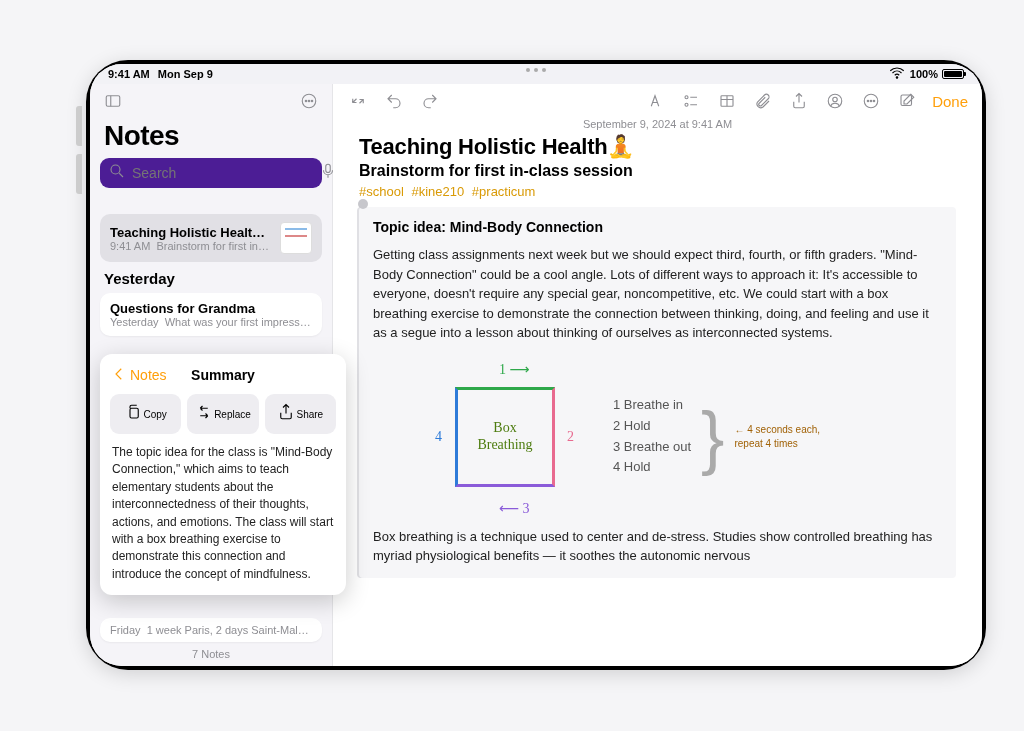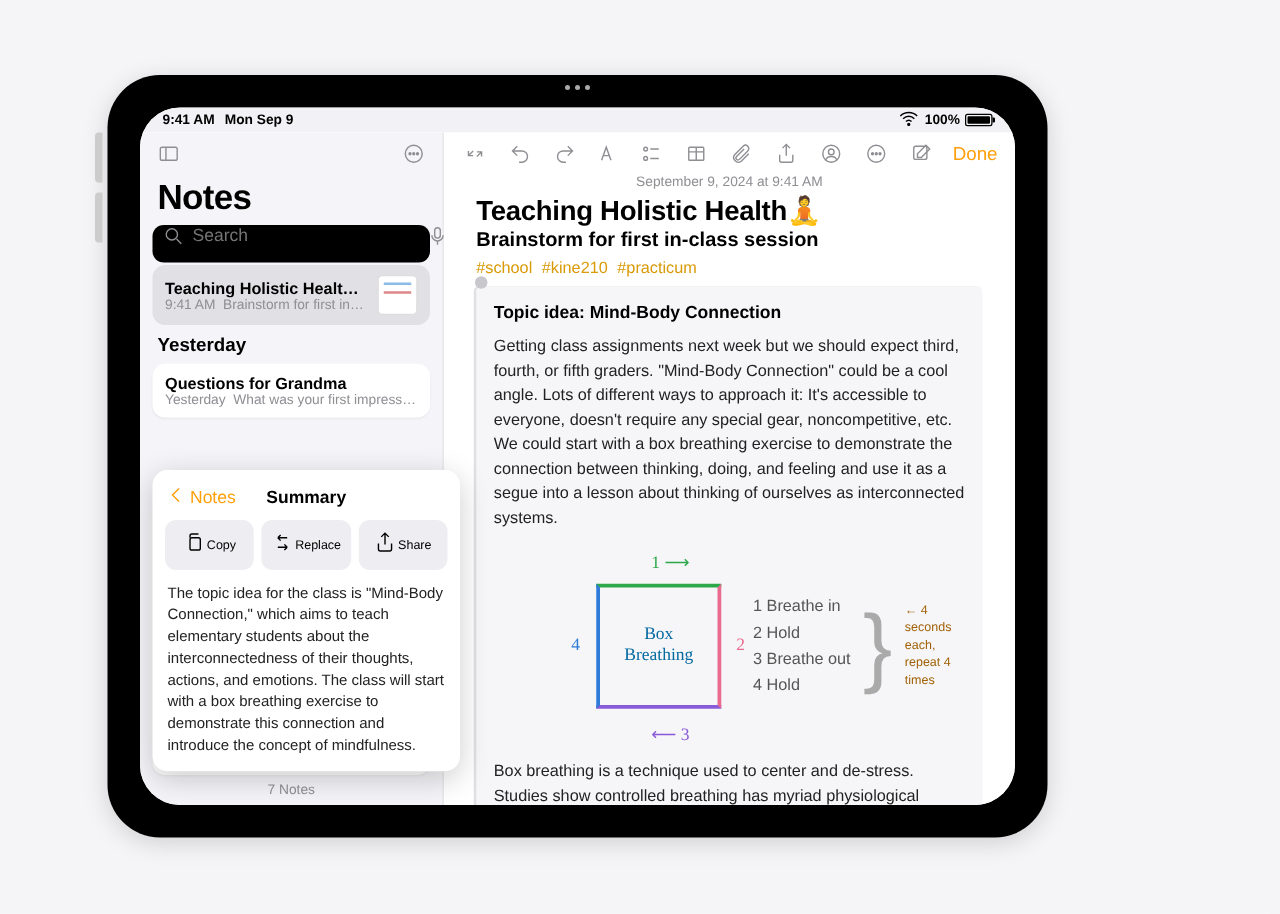--- a/index.html
+++ b/index.html
@@ -1,40 +1,40 @@
 <!DOCTYPE html>
 <html><head>
 <meta charset="utf-8">
 <style>
 * { margin:0; padding:0; box-sizing:border-box; font-family:-apple-system,BlinkMacSystemFont,"SF Pro Text","Helvetica Neue",sans-serif; }
 body { background:#f5f5f7; width:1024px; height:731px; position:relative; overflow:hidden; }
 
 
-.ipad-frame { position:absolute; left:86px; top:60px; width:752px; height:610px; background:#000; border-radius:42px; padding:26px; box-shadow:0 4px 20px rgba(0,0,0,.15);}
+.ipad-frame { position:absolute; left:86px; top:60px; width:900px; height:610px; background:#000; border-radius:42px; padding:4px; box-shadow:0 4px 20px rgba(0,0,0,.15);}
 .ipad-frame::before{content:"";position:absolute;left:-10px;top:46px;width:6px;height:40px;background:#ccc;border-radius:3px 0 0 3px;}
 .ipad-frame::after{content:"";position:absolute;left:-10px;top:94px;width:6px;height:40px;background:#ccc;border-radius:3px 0 0 3px;}
 .ipad-screen { width:100%; height:100%; background:#fff; border-radius:32px; overflow:hidden; display:flex; flex-direction:column; }
 
 .status-bar { height:20px; display:flex; justify-content:space-between; align-items:center; padding:0 18px; font-size:11px; font-weight:600; background:#f2f2f6;}
 .status-left { display:flex; gap:8px; }
 .status-right{display:flex;align-items:center;gap:4px;}
 .battery-icon{width:22px;height:10px;border:1px solid #000;border-radius:2px;position:relative;}
 .battery-icon::after{content:"";position:absolute;right:-3px;top:2px;width:2px;height:4px;background:#000;border-radius:0 1px 1px 0;}
 .battery-icon::before{content:"";position:absolute;left:1px;top:1px;width:18px;height:6px;background:#000;border-radius:1px;}
 .pill{position:absolute;left:50%;top:8px;transform:translateX(-50%);display:flex;gap:4px;}
 .pill span{width:4px;height:4px;border-radius:50%;background:#aaa;}
 
 .app { flex:1; display:flex; overflow:hidden; }
 
 
 .sidebar { width:243px; background:#f5f4f8; display:flex; flex-direction:column; border-right:1px solid #e5e5e8; position:relative;}
 .sb-top { display:flex; justify-content:space-between; padding:6px 12px; align-items:center;}
 .icon-btn{width:22px;height:22px;display:flex;align-items:center;justify-content:center;color:#8e8e93;border-radius:5px;}
 .sb-title{font-size:28px;font-weight:700;padding:2px 14px 6px;letter-spacing:-.02em;}
-.search{margin:0 10px 0;background:#000000;border-radius:9px;height:30px;display:flex;align-items:flex-start;padding:0 8px;color:#8e8e93;gap:6px;}
+.search{margin:0 10px 24px;background:#4c1d95;border-radius:9px;height:30px;display:flex;align-items:center;padding:0 8px;color:#8e8e93;gap:6px;}
 .search input{border:none;background:none;outline:none;flex:1;font-size:14px;color:#8e8e93;}
 
 .section-hdr{font-size:15px;font-weight:700;padding:6px 14px 4px;}
 .note-item{margin:2px 10px;border-radius:10px;padding:8px 10px;display:flex;gap:8px;align-items:center;}
 .note-item.active{background:#e1e0e5;}
 .note-text{flex:1;min-width:0;}
 .note-title{font-size:13px;font-weight:600;white-space:nowrap;overflow:hidden;text-overflow:ellipsis;}
 .note-sub{font-size:11px;color:#8e8e93;white-space:nowrap;overflow:hidden;text-overflow:ellipsis;}
 .thumb{width:32px;height:32px;background:#fff;border:1px solid #ddd;border-radius:4px;flex-shrink:0;position:relative;}
 .thumb::before{content:"";position:absolute;left:4px;top:5px;width:22px;height:5px;border-top:2px solid #8bbbe8;border-bottom:2px solid #d88;}
@@ -69,21 +69,21 @@
 .block.shadowed{box-shadow:-2px 0 0 #e0e0e4;}
 .dot{position:absolute;left:-1px;top:-8px;width:10px;height:10px;background:#c7c7cc;border-radius:50%;}
 .topic{font-size:14px;font-weight:700;margin-bottom:10px;}
 .para{font-size:13px;line-height:1.5;color:#222;}
 .para2{font-size:13px;line-height:1.5;color:#222;margin-top:10px;}
 
 
 .drawing{display:flex;align-items:center;gap:20px;margin:14px 0 8px 40px;}
 .draw-left{position:relative;width:180px;height:160px;}
 .box{position:absolute;left:42px;top:30px;width:100px;height:100px;border-top:3px solid #2ea84a;border-right:3px solid #e86a8f;border-bottom:3px solid #8a5bd9;border-left:3px solid #2e7bd9;display:flex;align-items:center;justify-content:center;text-align:center;}
-.box-text{font-family:"Comic Sans MS","Segoe Script",cursive;font-size:14px;color:#0369a1;line-height:1.2;}
+.box-text{font-family:"Comic Sans MS","Segoe Script",cursive;font-size:14px;color:#4d7c0f;line-height:1.2;}
 .num{position:absolute;font-family:"Comic Sans MS",cursive;font-size:14px;color:#555;}
 .n1{left:86px;top:4px;color:#2ea84a;} .n2{left:154px;top:72px;color:#e86a8f;} .n3{left:86px;bottom:0;color:#8a5bd9;} .n4{left:22px;top:72px;color:#2e7bd9;}
 .draw-right{display:flex;gap:10px;align-items:center;font-family:"Comic Sans MS",cursive;}
 .steps div{font-size:13px;color:#555;line-height:1.6;white-space:nowrap;}
 .brace{font-size:70px;color:#aaa;line-height:1;font-weight:200;}
 .note-aside{font-size:10px;color:#a16207;line-height:1.4;}
 
 svg{width:18px;height:18px;stroke:currentColor;fill:none;stroke-width:1.5;}
 </style>
 </head>

